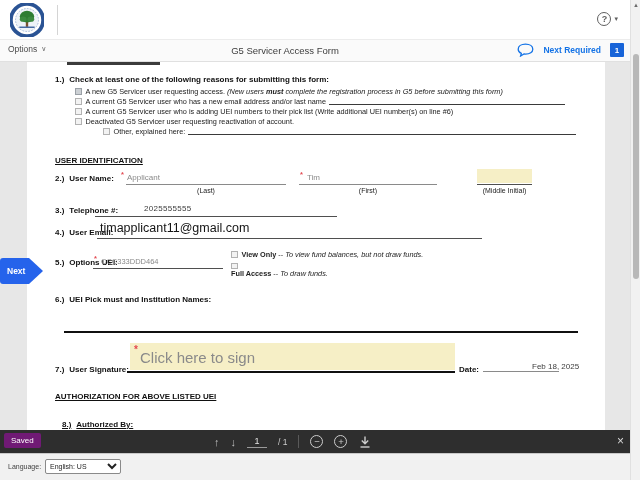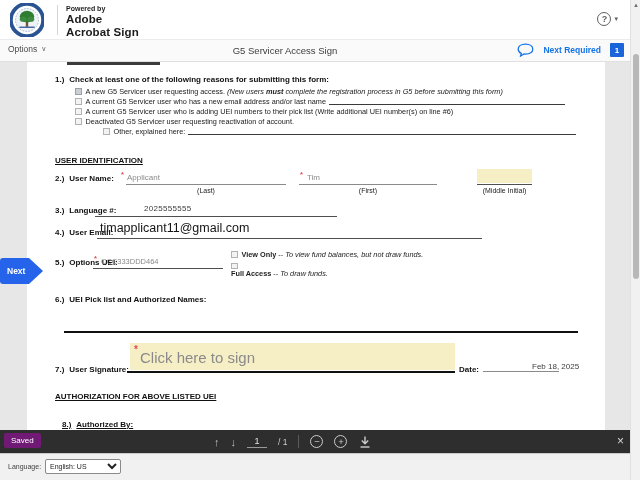--- a/index.html
+++ b/index.html
@@ -87,37 +87,32 @@
     <svg class="seal" viewBox="0 0 40 40">
       <circle cx="20" cy="20" r="19" fill="#ffffff" stroke="#2a5394" stroke-width="4.5"></circle>
       <circle cx="20" cy="20" r="13.5" fill="#eef3f8" stroke="#9db3d6" stroke-width="1" stroke-dasharray="2 1.5"></circle>
       <rect x="18.6" y="20" width="2.8" height="8" fill="#7a5230"></rect>
       <ellipse cx="20" cy="16" rx="8.5" ry="7" fill="#2e7d32"></ellipse>
       <ellipse cx="15.5" cy="19" rx="4" ry="3" fill="#3b8a3f"></ellipse>
       <ellipse cx="24.5" cy="19" rx="4" ry="3" fill="#3b8a3f"></ellipse>
       <line x1="11" y1="28.5" x2="29" y2="28.5" stroke="#2a5394" stroke-width="1.5"></line>
     </svg>
     <div class="hdr-divider"></div>
-    <div class="brand">
-      <div class="powered">Powered by</div>
-      <div class="brandline">Adobe</div>
-      <div class="brandline">Acrobat Sign</div>
-    </div>
     <div class="help-wrap">
       <span class="help-circle">?</span>
       <span class="help-caret">▾</span>
     </div>
   </div>
 
   <div class="optionsbar">
     <div class="options-btn">
       <span>Options</span>
       <span class="opt-chev">∨</span>
     </div>
-    <div class="bar-title">G5 Servicer Access Sign</div>
+    <div class="bar-title">G5 Servicer Access Form</div>
     <div class="bar-right">
       <svg width="17" height="14" viewBox="0 0 17 14">
         <path d="M8.5 1.2 C4.2 1.2 1.2 3.3 1.2 6.2 c0 1.9 1.2 3.4 3.1 4.2 L3.6 13 7 11 c.5.1 1 .1 1.5.1 4.3 0 7.3-2 7.3-4.9 0-2.9-3-5-7.3-5z" fill="none" stroke="#1473e6" stroke-width="1.3"></path>
       </svg>
       <span class="next-required">Next Required</span>
       <span class="nr-badge">1</span>
     </div>
   </div>
 
   <div class="doc">
@@ -164,21 +159,21 @@
       <span class="abs ast" style="left:273px; top:108px;">*</span>
       <span class="abs prefill" style="left:280px; top:111px;">Tim</span>
       <div class="fline" style="left:272px; top:122px; width:138px;"></div>
       <div class="caption" style="left:272px; top:125px; width:138px;">(First)</div>
       <div class="yellow-box" style="left:450px; top:107px; width:55px; height:14px;"></div>
       <div class="fline dark" style="left:450px; top:121.5px; width:55px;"></div>
       <div class="caption" style="left:440px; top:125px; width:75px;">(Middle Initial)</div>
 
       <div class="abs lbl" style="left:28px; top:144px;">
         <span>3.)</span>
-        <span>Language #:</span>
+        <span>Telephone #:</span>
       </div>
       <span class="abs typed" style="left:71px; top:142px;">2025555555</span>
       <div class="fline dark" style="left:68px; top:154px; width:242px;"></div>
 
       <div class="abs lbl" style="left:28px; top:166px;">
         <span>4.)</span>
         <span>User Email:</span>
       </div>
       <span class="abs email-val" style="left:73px; top:159px;">timapplicant11@gmail.com</span>
       <div class="fline dark" style="left:70px; top:176px; width:385px;"></div>
@@ -194,21 +189,21 @@
         <span class="cb"></span>
         <span><span class="b">View Only</span><span> -- </span><i>To view fund balances, but not draw funds.</i></span>
       </div>
       <div class="acc-row" style="left:204px; top:199.5px;flex-direction:column;">
         <span class="cb"></span>
         <span><span class="b">Full Access</span><span> -- </span><i>To draw funds.</i></span>
       </div>
 
       <div class="abs lbl" style="left:28px; top:233px;">
         <span>6.)</span>
-        <span>UEI Pick list and Authorized Names:</span>
+        <span>UEI Pick must and Institution Names:</span>
       </div>
       <div class="fline heavy" style="left:37px; top:269px; width:514px;"></div>
 
       <div class="sig-box">
         <span class="sig-ast">*</span>
         <span class="sig-text">Click here to sign</span>
       </div>
       <div class="abs lbl" style="left:28px; top:303px;">
         <span>7.)</span>
         <span>User Signature:</span>

